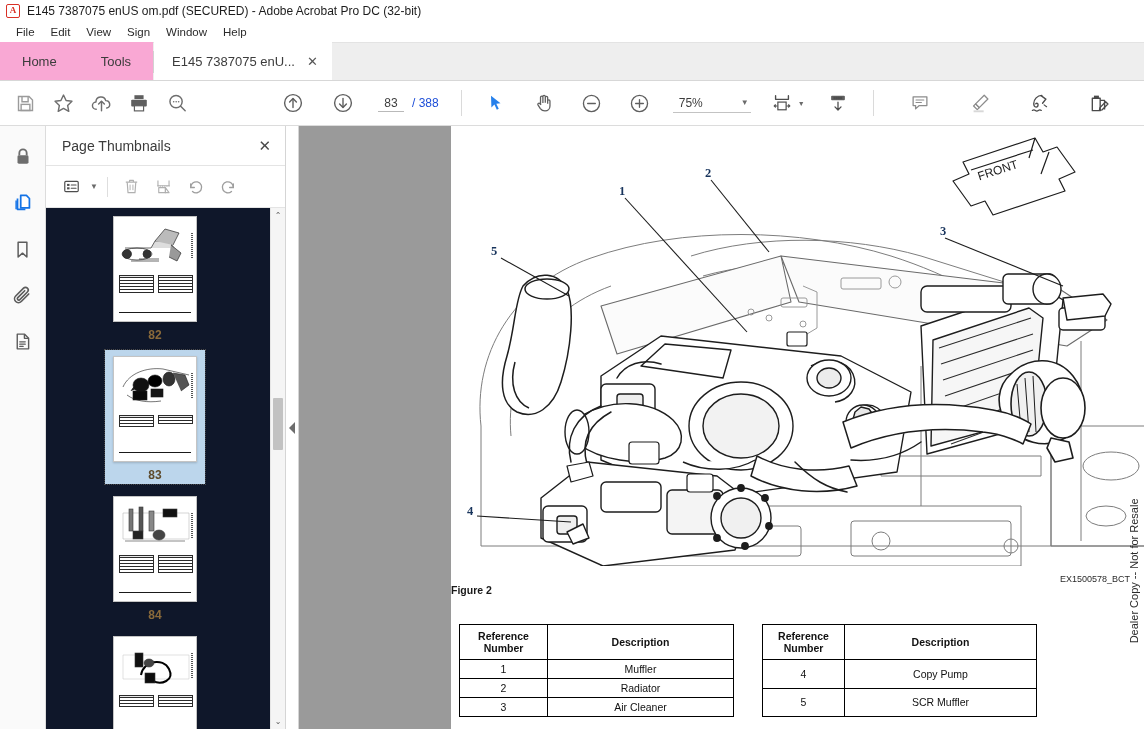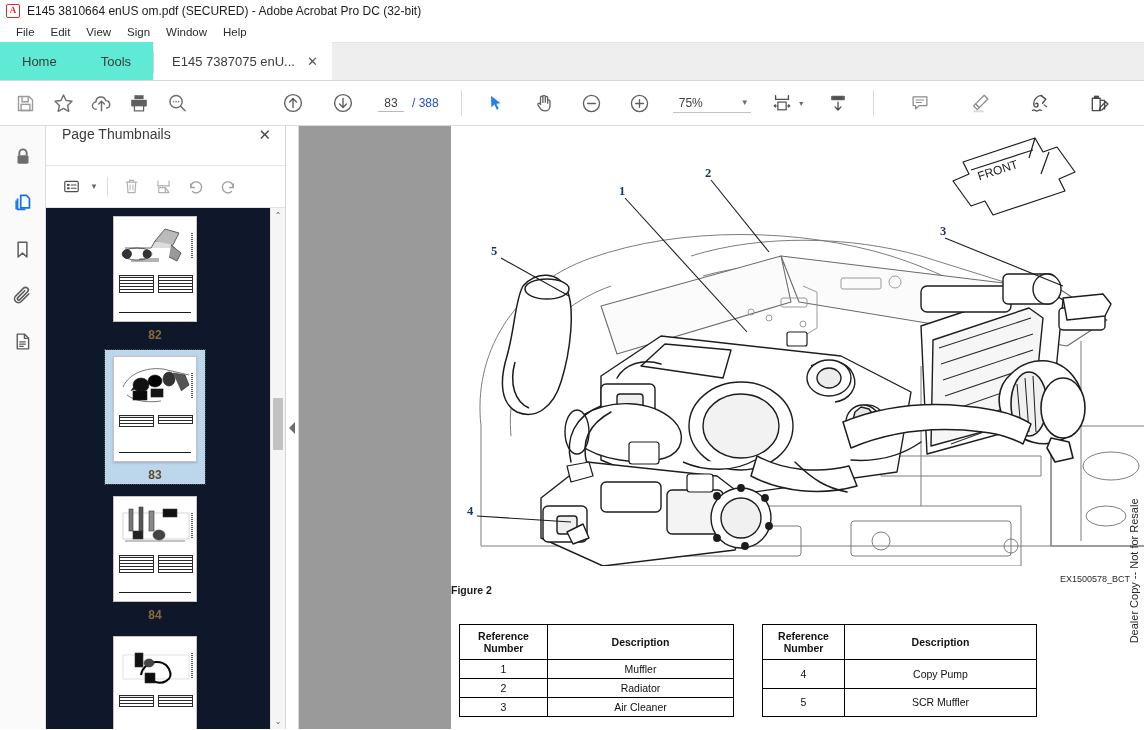--- a/index.html
+++ b/index.html
@@ -40,21 +40,21 @@
   }
 
   
   .tabbar {
     height: 38px; background: #eeeeee; display: flex; align-items: flex-end;
     border-bottom: 1px solid #d7d7d7;
   }
   .tab {
     height: 38px; display: flex; align-items: center;
     font-size: 13px; color: #3c3c3c; padding: 0 22px;
-    background: #5eead4; cursor: default; position: relative;
+    background: #f9a8d4; cursor: default; position: relative;
   }
   .tab.active { background: #ffffff; }
   .tab.doc { padding: 0 14px 0 18px; max-width: 180px; }
   .tab-label { white-space: nowrap; overflow: hidden; text-overflow: ellipsis; }
   .tab-close {
     margin-left: 12px; font-size: 13px; color: #555; line-height: 1;
     font-family: "DejaVu Sans", sans-serif; cursor: pointer;
   }
   .tab-sep { width: 1px; height: 22px; background: #d2d2d2; align-self: center; }
 
@@ -106,21 +106,21 @@
     margin-top: -6px; border-top: 6px solid transparent;
     border-bottom: 6px solid transparent; border-right: 6px solid #ffffff;
   }
 
   
   .thumbpanel {
     width: 240px; background: #ffffff; border-right: 1px solid #d5d5d5;
     display: flex; flex-direction: column; flex: 0 0 240px; position: relative;
   }
   .tp-head {
-    height: 40px; display: flex; justify-content: space-between;
+    height: 40px; display: flex; align-items: center; justify-content: space-between;
     padding: 0 14px 0 16px; border-bottom: 1px solid #e4e4e4;
   }
   .tp-title { font-size: 14px; color: #3c3c3c; }
   .tp-close { font-size: 15px; color: #4a4a4a; cursor: pointer;
               font-family: "DejaVu Sans", sans-serif; }
   .tp-tools {
     height: 42px; display: flex; align-items: center; padding-left: 10px;
     border-bottom: 1px solid #e4e4e4; gap: 2px;
   }
   .tp-btn {
@@ -242,21 +242,21 @@
 
   svg { display: block; }
 </style>
 </head>
 <body>
 
 <div class="app">
 
   <div class="titlebar">
     <div class="acro-logo"></div>
-    <div class="titlebar-text">E145 3810664 enUS om.pdf (SECURED) - Adobe Acrobat Pro DC (32-bit)</div>
+    <div class="titlebar-text">E145 7387075 enUS om.pdf (SECURED) - Adobe Acrobat Pro DC (32-bit)</div>
   </div>
 
   <div class="menubar">
     <div class="menu-item">File</div>
     <div class="menu-item">Edit</div>
     <div class="menu-item">View</div>
     <div class="menu-item">Sign</div>
     <div class="menu-item">Window</div>
     <div class="menu-item">Help</div>
   </div>

